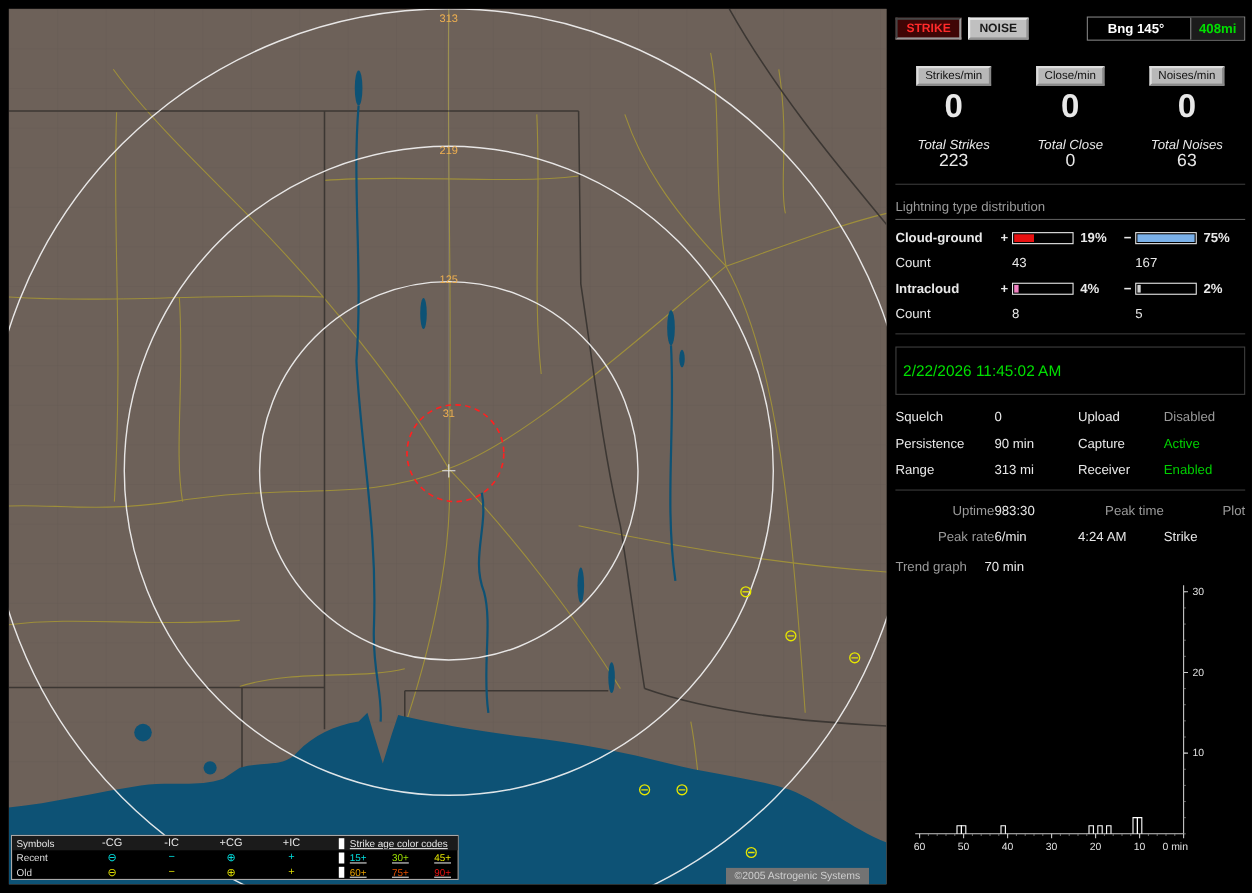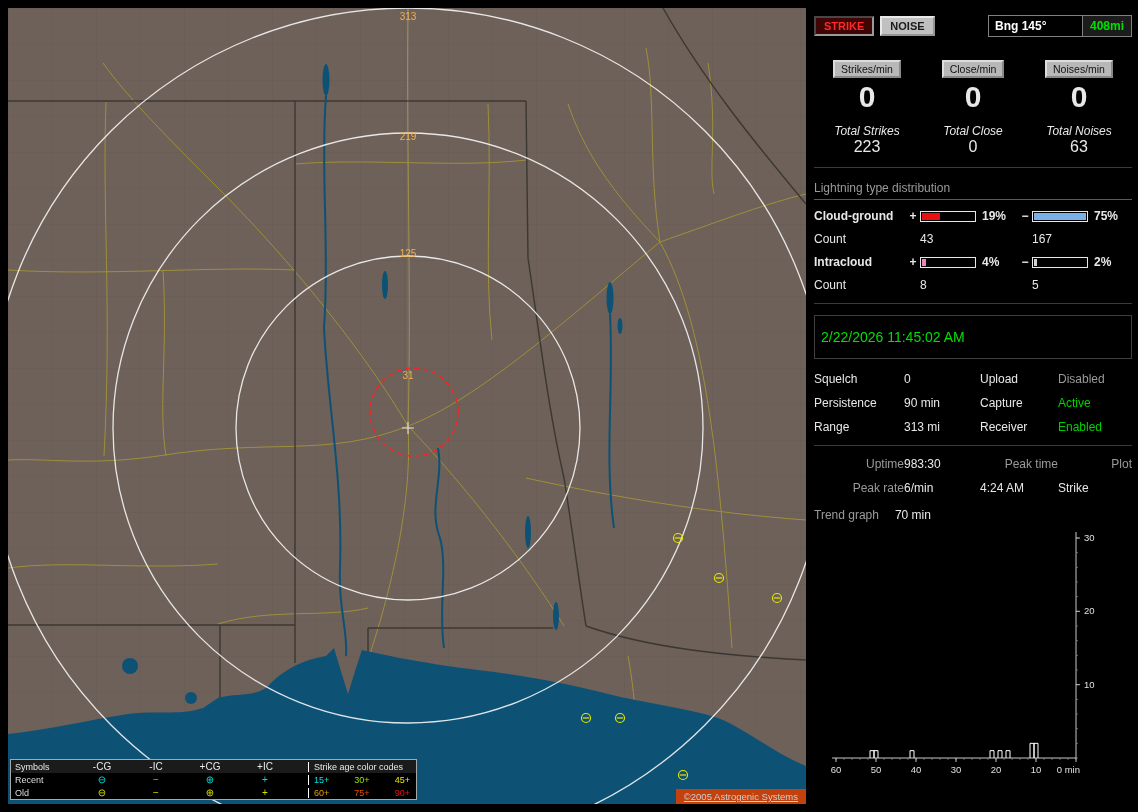--- a/index.html
+++ b/index.html
@@ -1,40 +1,40 @@
 <!DOCTYPE html>
 <html><head>
 <meta charset="utf-8">
 <style>
   html,body{margin:0;padding:0;background:#000;}
   body{width:1138px;height:812px;position:relative;font-family:"Liberation Sans",sans-serif;overflow:hidden;}
 
   
   .map-wrap{position:absolute;left:8px;top:8px;width:798px;height:796px;background:#6d6159;overflow:hidden;}
   .map-wrap svg{display:block;}
-  .copyright{position:absolute;right:0;bottom:0;background:#c2410c;color:#cfcfcf;font-size:9.5px;padding:2px 8px;text-decoration:underline;}
+  .copyright{position:absolute;right:16px;bottom:0;background:#737373;color:#cfcfcf;font-size:9.5px;padding:2px 8px;}
 
   
   .legend{position:absolute;left:2px;bottom:4px;background:#000;border:1px solid #a8a8a8;color:#ddd;font-size:9px;}
   .lg-row{display:grid;grid-template-columns:44px 24px 22px 24px 24px 104px;align-items:center;height:13px;padding:0 4px;gap:31px;}
   .lg-row.hdr{background:#1b1b1b;color:#e8e8e8;}
-  .age-sec{border-left:1px solid #ffffff;padding-left:5px;display:flex;justify-content:space-between;padding-right:2px;}
+  .age-sec{border-left:5px solid #ffffff;padding-left:5px;display:flex;justify-content:space-between;padding-right:2px;text-decoration:underline;}
   .sym{font-size:10px;text-align:center;}
   .sym-recent{color:#00dcdc;} .sym-old{color:#dcdc00;}
   .a15{color:#00e0e0;} .a30{color:#9ae000;} .a45{color:#e8e800;}
   .a60{color:#e8a000;} .a75{color:#e85000;} .a90{color:#e81010;}
 
   
   .panel{position:absolute;left:814px;top:8px;width:318px;height:796px;color:#e8e8e8;font-size:12px;}
   .top-bar{display:flex;align-items:center;gap:6px;height:24px;margin-top:6px;}
   .btn{font-weight:bold;font-size:11px;padding:2px 8px;cursor:pointer;font-family:"Liberation Sans",sans-serif;}
   .btn.strike{background:#3f0505;color:#ff2a2a;border:2px inset #9a9a9a;}
   .btn.noise{background:#c0c0c0;color:#1a1a1a;border:2px outset #e8e8e8;}
   .bng-box{margin-left:auto;display:flex;align-items:stretch;border:1px solid #808080;background:#000;height:20px;width:142px;}
-  .bng{padding:0 6px;font-weight:bold;color:#fff;flex:1;display:flex;align-items:center;}
+  .bng{padding:0 6px;font-weight:bold;color:#fff;flex:1;display:flex;align-items:center;margin-left:12px;}
   .dist-val{background:#1c1c1c;color:#00e000;font-weight:bold;padding:0 7px;display:flex;align-items:center;border-left:1px solid #808080;}
 
   .rates{display:grid;grid-template-columns:1fr 1fr 1fr;text-align:center;margin-top:22px;}
   .rate-label{display:inline-block;background:#b8b8b8;color:#111;font-size:10.5px;padding:1px 6px;border:2px outset #ddd;cursor:default;}
   .rate-value{font-size:30px;font-weight:bold;margin-top:2px;}
   .total-label{font-size:12px;margin-top:10px;font-style:italic;}
   .total-value{font-size:16px;margin-top:0;}
 
   .divider{border-top:1px solid #3a3a3a;margin:11px 0;}
 

